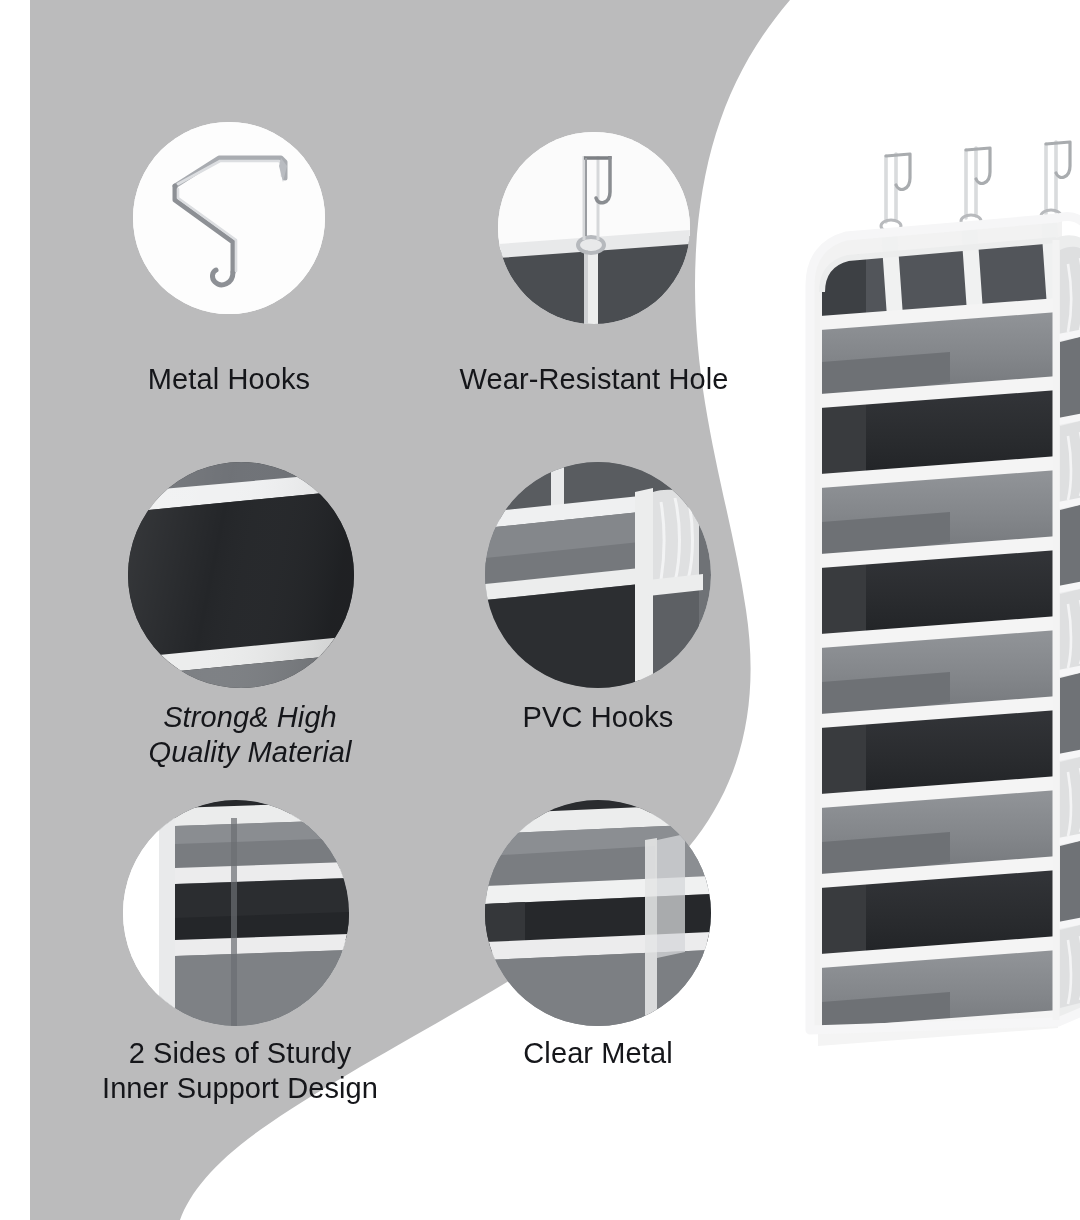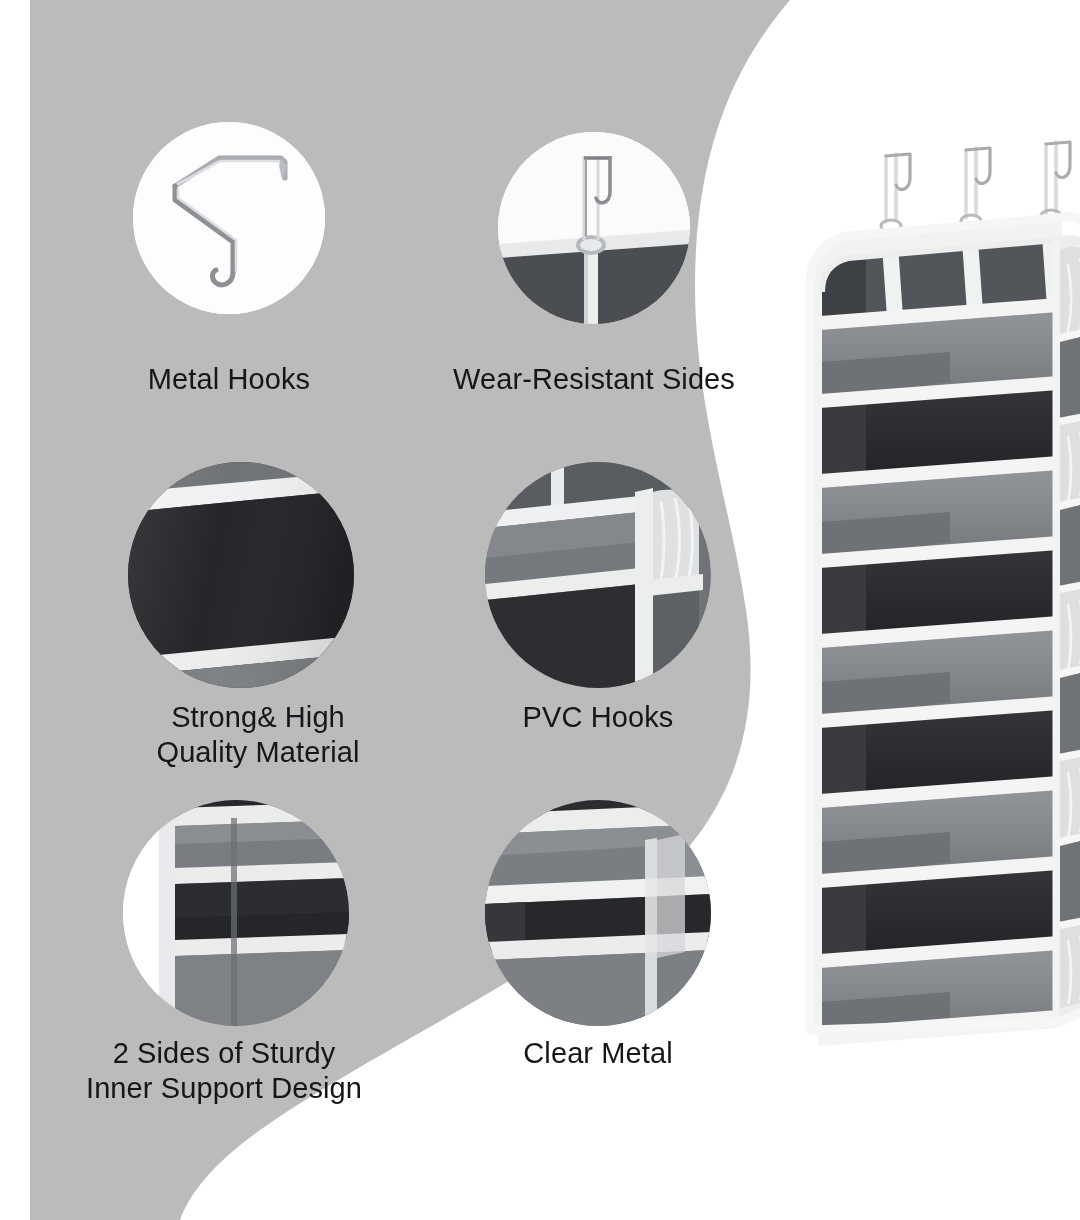--- a/index.html
+++ b/index.html
@@ -116,21 +116,21 @@
         <path d="M0,112 L192,98 L192,112 L0,126 Z" fill="#e8e9ea"></path>
         <rect x="86" y="118" width="14" height="74" fill="#eceded"></rect>
         <rect x="86" y="118" width="4" height="74" fill="#cfd1d3"></rect>
         <ellipse cx="93" cy="113" rx="13" ry="8" fill="none" stroke="#b6b9bd" stroke-width="4"></ellipse>
         <path d="M86,24 L86,108 M100,24 L100,108" stroke="#d6d8da" stroke-width="3" fill="none"></path>
         <path d="M86,26 L112,26 L112,24" stroke="#7d8084" stroke-width="3.5" fill="none" stroke-linejoin="round"></path>
         <path d="M112,26 L112,60 C112,72 100,74 98,66" stroke="#8a8d91" stroke-width="3.5" fill="none" stroke-linecap="round"></path>
         <path d="M88,26 L88,104" stroke="#9a9da1" stroke-width="2" fill="none"></path>
       </svg>
     </div>
-    <div class="caption" style="left:398px;top:362px;width:332px;">Wear-Resistant Sides</div>
+    <div class="caption" style="left:398px;top:362px;width:332px;">Wear-Resistant Hole</div>
   </div>
 
   <div class="feature">
     <div class="circle" style="left:98px;top:462px;width:226px;height:226px;">
       <svg viewBox="0 0 226 226">
         <rect width="226" height="226" fill="#2b2d30"></rect>
         <path d="M0,0 L226,0 L226,20 L0,42 Z" fill="#6e7176"></path>
         <path d="M0,30 L226,10 L226,28 L0,50 Z" fill="#f0f1f2"></path>
         <path d="M0,50 L226,28 L226,190 L0,212 Z" fill="#222427"></path>
         <path d="M0,196 L226,174 L226,192 L0,214 Z" fill="#eceded"></path>
@@ -138,21 +138,21 @@
         <rect width="226" height="226" fill="url(#sheen1)"></rect>
         <defs>
           <linearGradient id="sheen1" x1="0" y1="0" x2="1" y2="0.2">
             <stop offset="0" stop-color="#ffffff" stop-opacity="0.10"></stop>
             <stop offset="0.45" stop-color="#ffffff" stop-opacity="0.01"></stop>
             <stop offset="1" stop-color="#000000" stop-opacity="0.10"></stop>
           </linearGradient>
         </defs>
       </svg>
     </div>
-    <div class="caption" style="left:62px;top:700px;width:332px;">Strong&amp; High
+    <div class="caption" style="left:54px;top:700px;width:332px;font-style:italic;">Strong&amp; High
 Quality Material</div>
   </div>
 
   <div class="feature">
     <div class="circle" style="left:455px;top:462px;width:226px;height:226px;">
       <svg viewBox="0 0 226 226">
         <rect width="226" height="226" fill="#6f7276"></rect>
 
         <path d="M0,0 L226,0 L226,44 L0,58 Z" fill="#595c60"></path>
 
@@ -200,21 +200,21 @@
 
         <path d="M52,84 L226,78 L226,140 L52,146 Z" fill="#2b2d30"></path>
         <path d="M52,118 L226,112 L226,140 L52,146 Z" fill="#242629"></path>
         <path d="M52,140 L226,134 L226,150 L52,156 Z" fill="#ececed"></path>
 
         <path d="M52,156 L226,150 L226,226 L52,226 Z" fill="#7e8185"></path>
 
         <path d="M108,18 L114,18 L114,226 L108,226 Z" fill="#6b6e72" opacity="0.7"></path>
       </svg>
     </div>
-    <div class="caption" style="left:14px;top:1036px;width:360px;">2 Sides of Sturdy
+    <div class="caption" style="left:30px;top:1036px;width:360px;">2 Sides of Sturdy
 Inner Support Design</div>
   </div>
 
   <div class="feature">
     <div class="circle" style="left:455px;top:800px;width:226px;height:226px;">
       <svg viewBox="0 0 226 226">
         <rect width="226" height="226" fill="#7f8286"></rect>
 
         <path d="M0,0 L226,0 L226,10 L0,22 Z" fill="#2a2c2f"></path>
         <path d="M0,14 L226,4 L226,24 L0,34 Z" fill="#eceded"></path>

